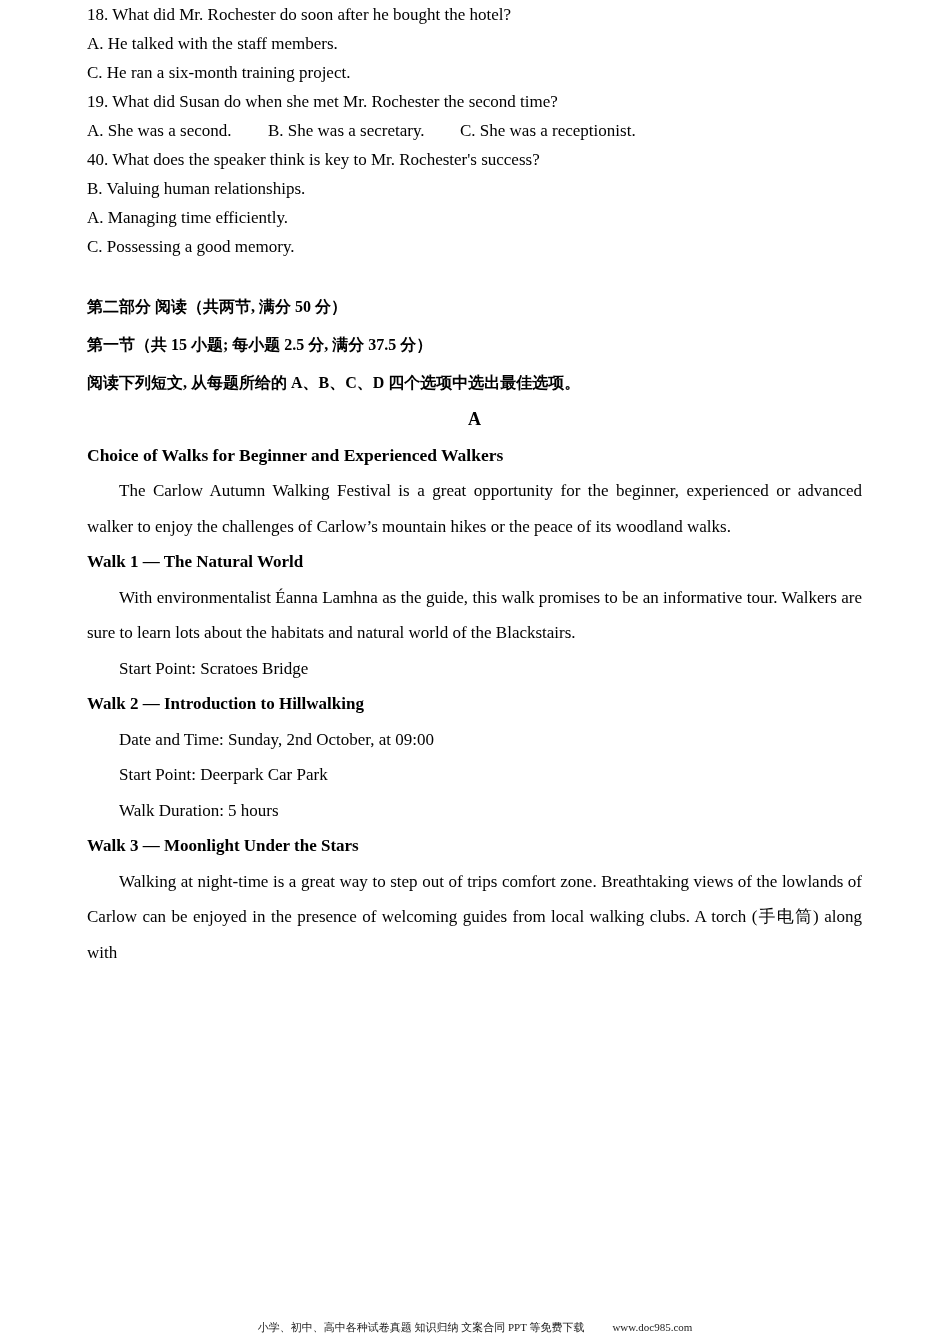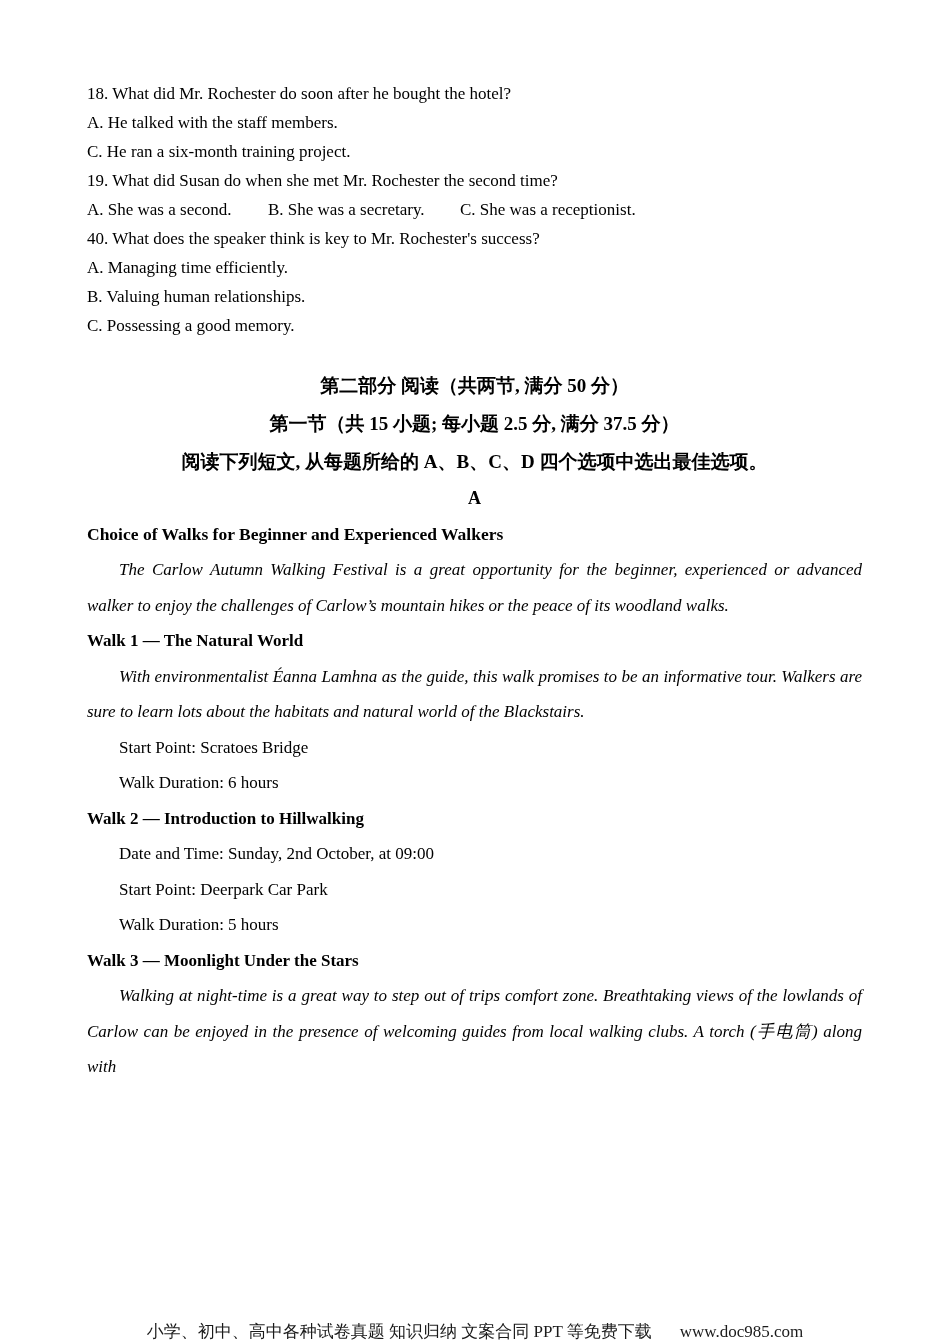--- a/index.html
+++ b/index.html
@@ -13,106 +13,102 @@
     overflow: hidden;
   }
   .content {
     position: absolute;
     left: 87px;
     right: 88px;
     top: 0;
   }
   
   .quiz {
-    padding-top: 79px;
     font-size: 17px;
     line-height: 29px;
   }
   .quiz p { margin: 0; }
   .option-row span.opt-a { display: inline-block; width: 181px; }
   .option-row span.opt-b { display: inline-block; width: 192px; }
   .option-row span.opt-c { display: inline-block; }
   
   .cn-headings {
     margin-top: 27px;
-    font-size: 19px;
+    font-size: 16px;
     font-weight: bold;
     line-height: 38px;
-    text-align: center;
   }
   
   .passage {
     font-size: 17px;
     line-height: 35.5px;
   }
   .passage-label {
     text-align: center;
     font-weight: bold;
     font-size: 18px;
   }
   .passage-title {
     text-align: left;
     font-weight: bold;
     font-size: 17.5px;
   }
   .para {
     text-align: justify;
     text-indent: 32px;
-    font-style: italic;
   }
   .walk-heading { font-weight: bold; }
   .detail-line { padding-left: 32px; }
   
   .footer {
     position: absolute;
     left: 0;
     right: 0;
     top: 1320px;
     text-align: center;
-    font-size: 17px;
+    font-size: 11px;
     color: #1a1a1a;
     font-family: "Liberation Serif", "DejaVu Serif", serif;
   }
   .footer .site { margin-left: 28px; }
 </style>
 </head>
 <body>
 
 <div class="content">
 
   <div class="quiz">
     <p>18. What did Mr. Rochester do soon after he bought the hotel?</p>
     <p>A. He talked with the staff members.</p>
     <p>C. He ran a six-month training project.</p>
     <p>19. What did Susan do when she met Mr. Rochester the second time?</p>
     <p class="option-row">
       <span class="opt-a">A. She was a second.</span><span class="opt-b">B. She was a secretary.</span><span class="opt-c">C. She was a receptionist.</span>
     </p>
     <p>40. What does the speaker think is key to Mr. Rochester's success?</p>
+    <p>B. Valuing human relationships.</p>
     <p>A. Managing time efficiently.</p>
-    <p>B. Valuing human relationships.</p>
     <p>C. Possessing a good memory.</p>
   </div>
 
   <div class="cn-headings">
     <p>第二部分 阅读（共两节, 满分 50 分）</p>
     <p>第一节（共 15 小题; 每小题 2.5 分, 满分 37.5 分）</p>
     <p>阅读下列短文, 从每题所给的 A、B、C、D 四个选项中选出最佳选项。</p>
   </div>
 
   <div class="passage">
     <p class="passage-label">A</p>
     <p class="passage-title">Choice of Walks for Beginner and Experienced Walkers</p>
     <p class="para">The Carlow Autumn Walking Festival is a great opportunity for the beginner, experienced or advanced walker to enjoy the challenges of Carlow’s mountain hikes or the peace of its woodland walks.</p>
 
     <div>
       <p class="walk-heading">Walk 1 — The Natural World</p>
       <p class="para">With environmentalist Éanna Lamhna as the guide, this walk promises to be an informative tour. Walkers are sure to learn lots about the habitats and natural world of the Blackstairs.</p>
       <p class="detail-line">Start Point: Scratoes Bridge</p>
-      <p class="detail-line">Walk Duration: 6 hours</p>
     </div>
 
     <div>
       <p class="walk-heading">Walk 2 — Introduction to Hillwalking</p>
       <p class="detail-line">Date and Time: Sunday, 2nd October, at 09:00</p>
       <p class="detail-line">Start Point: Deerpark Car Park</p>
       <p class="detail-line">Walk Duration: 5 hours</p>
     </div>
 
     <div>

